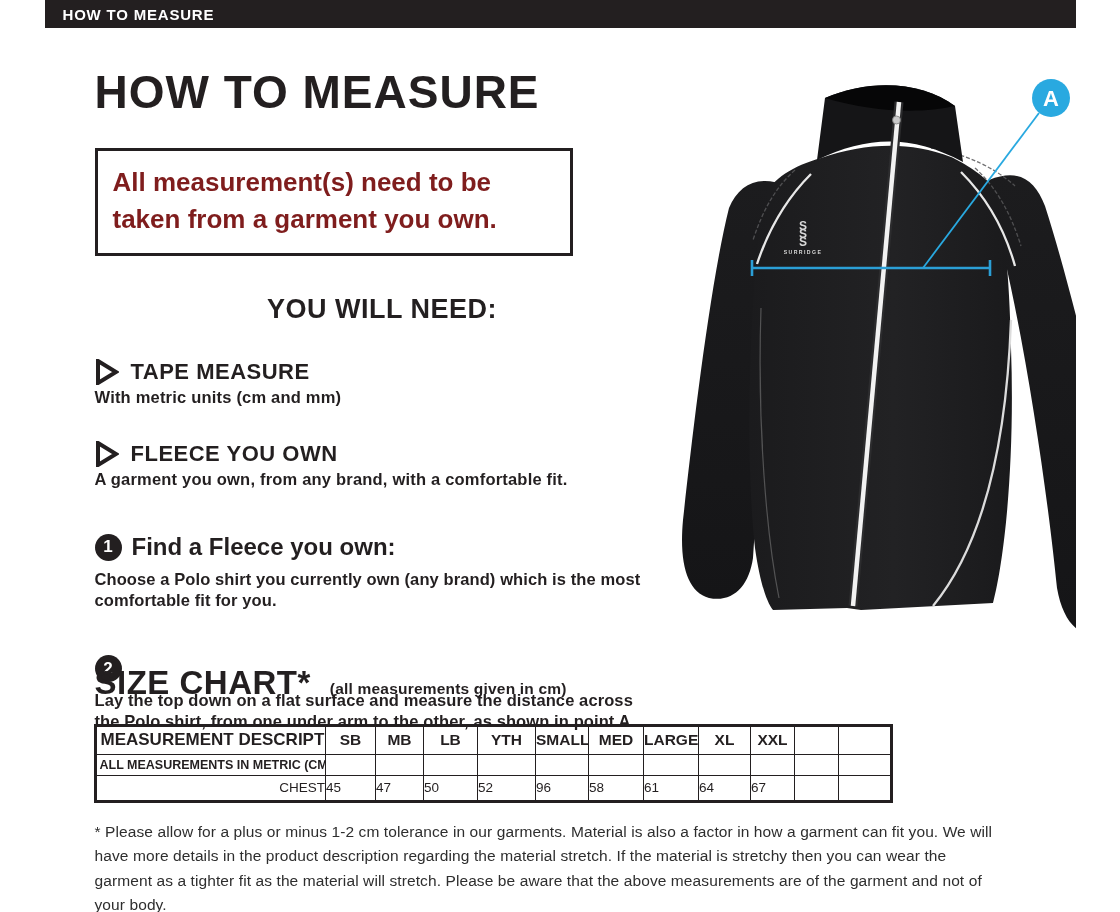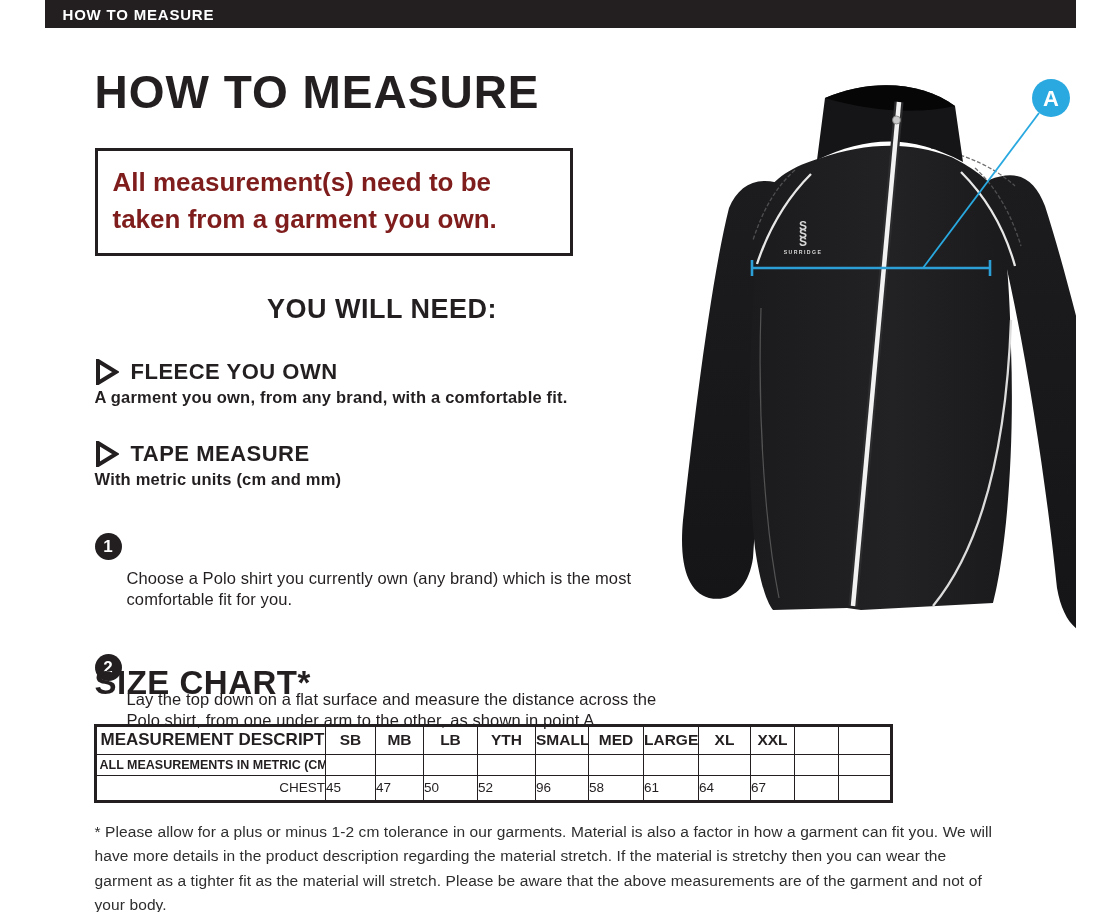--- a/index.html
+++ b/index.html
@@ -25,21 +25,21 @@
   .need-item-head { display:flex; align-items:center; gap:12px; }
   .need-item-head .tri { flex:0 0 auto; display:block; }
   .need-item-title { font-size:22px; font-weight:bold; letter-spacing:0.5px; }
   .need-item-desc { margin-top:3px; font-size:16.5px; font-weight:bold; letter-spacing:0.2px; }
 
   .step { margin-top:44px; }
   .step-head { display:flex; align-items:center; gap:10px; }
   .step-badge { flex:0 0 auto; width:27px; height:27px; border-radius:50%; background:#231f20; color:#fff;
                 display:flex; align-items:center; justify-content:center; font-size:17px; font-weight:bold; }
   .step-title { font-size:24px; font-weight:bold; }
-  .step-desc { margin-top:8px; font-size:16.5px; font-weight:normal; line-height:1.28; width:560px; letter-spacing:0.1px;margin-left:32px; }
+  .step-desc { margin-top:8px; font-size:16.5px; font-weight:bold; line-height:1.28; width:560px; letter-spacing:0.1px; }
 
   
   .size-chart { position:absolute; left:50px; top:664px; width:1020px; }
   .size-chart-head { display:flex; align-items:baseline; gap:19px; }
   .size-chart-title { font-size:33px; font-weight:bold; letter-spacing:0.5px; }
   .size-chart-sub { font-size:15.5px; font-weight:bold; letter-spacing:0.2px; }
 
   table.size-table { margin-top:23px; border-collapse:collapse; table-layout:fixed; width:795px;
                      font-family:"Liberation Sans", sans-serif; }
   table.size-table td, table.size-table th { border:1px solid #231f20; overflow:hidden; white-space:nowrap; }
@@ -80,38 +80,39 @@
       <p>All measurement(s) need to be taken from a garment you own.</p>
     </div>
 
     <h2 class="need-title">YOU WILL NEED:</h2>
 
     <div class="need-item">
       <div class="need-item-head">
         <svg class="tri" width="24" height="26" viewBox="0 0 24 26">
           <path d="M3,2 L21,13 L3,24 Z" fill="none" stroke="#231f20" stroke-width="4" stroke-linejoin="miter"></path>
         </svg>
-        <span class="need-item-title">FLEECE YOU OWN</span>
-      </div>
-      <div class="need-item-desc">A garment you own, from any brand, with a comfortable fit.</div>
+        <span class="need-item-title">TAPE MEASURE</span>
+      </div>
+      <div class="need-item-desc">With metric units (cm and mm)</div>
     </div>
 
     <div class="need-item">
       <div class="need-item-head">
         <svg class="tri" width="24" height="26" viewBox="0 0 24 26">
           <path d="M3,2 L21,13 L3,24 Z" fill="none" stroke="#231f20" stroke-width="4" stroke-linejoin="miter"></path>
         </svg>
-        <span class="need-item-title">TAPE MEASURE</span>
-      </div>
-      <div class="need-item-desc">With metric units (cm and mm)</div>
+        <span class="need-item-title">FLEECE YOU OWN</span>
+      </div>
+      <div class="need-item-desc">A garment you own, from any brand, with a comfortable fit.</div>
     </div>
 
     <div class="step">
       <div class="step-head">
         <span class="step-badge">1</span>
+        <span class="step-title">Find a Fleece you own:</span>
       </div>
       <div class="step-desc">Choose a Polo shirt you currently own (any brand) which is the most comfortable fit for you.</div>
     </div>
 
     <div class="step">
       <div class="step-head">
         <span class="step-badge">2</span>
       </div>
       <div class="step-desc">Lay the top down on a flat surface and measure the distance across the Polo shirt, from one under arm to the other, as shown in point A.</div>
     </div>
@@ -178,20 +179,21 @@
         </g>
         <circle cx="376" cy="40" r="19" fill="#29a9e0"></circle>
         <text x="376" y="48" font-size="22" font-weight="bold" fill="#ffffff" text-anchor="middle" font-family="Liberation Sans, sans-serif">A</text>
       </g>
     </svg>
   </div>
 
   <div class="size-chart">
     <div class="size-chart-head">
       <span class="size-chart-title">SIZE CHART*</span>
+      <span class="size-chart-sub">(all measurements given in cm)</span>
     </div>
 
     <table class="size-table">
       <colgroup>
         <col style="width:230px">
           <col style="width:50px">
           <col style="width:48px">
           <col style="width:54px">
         <col style="width:58px">
           <col style="width:53px">

